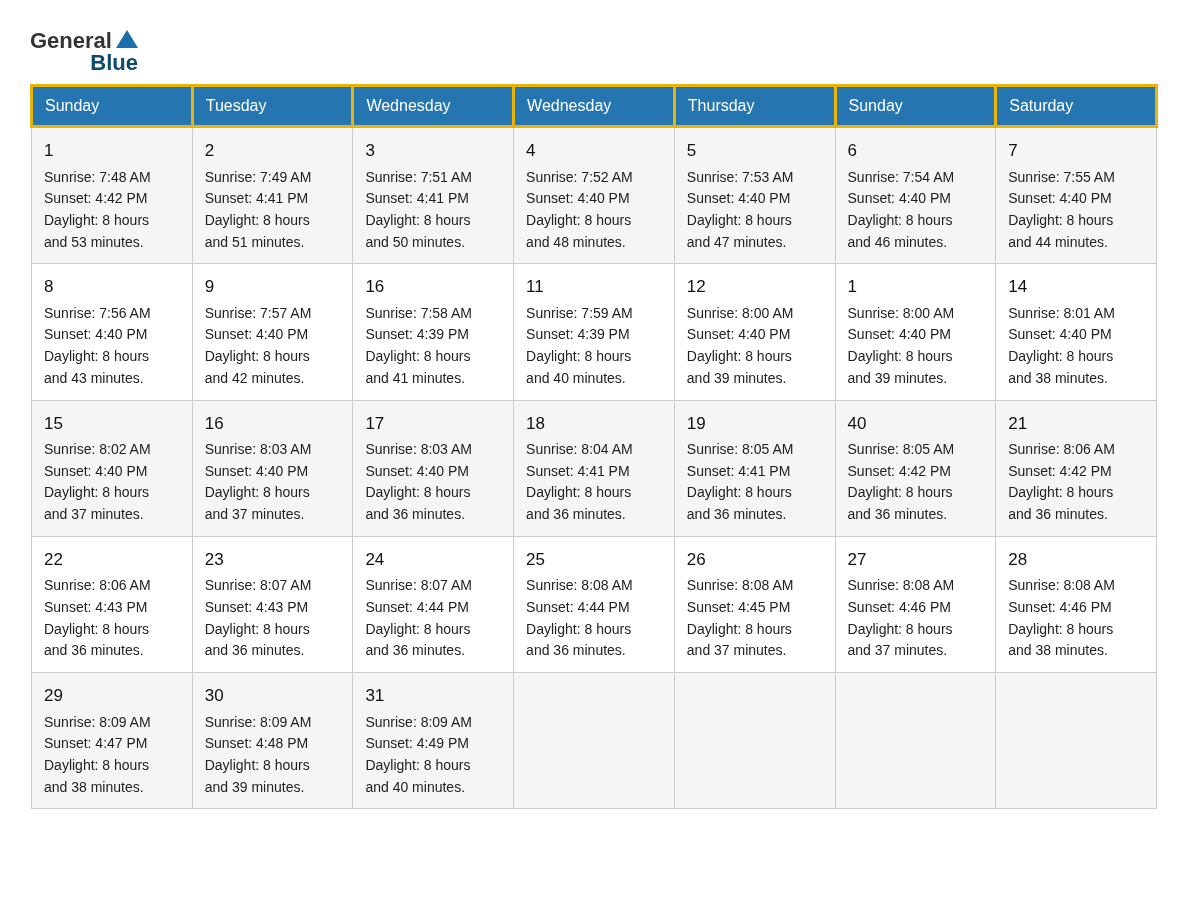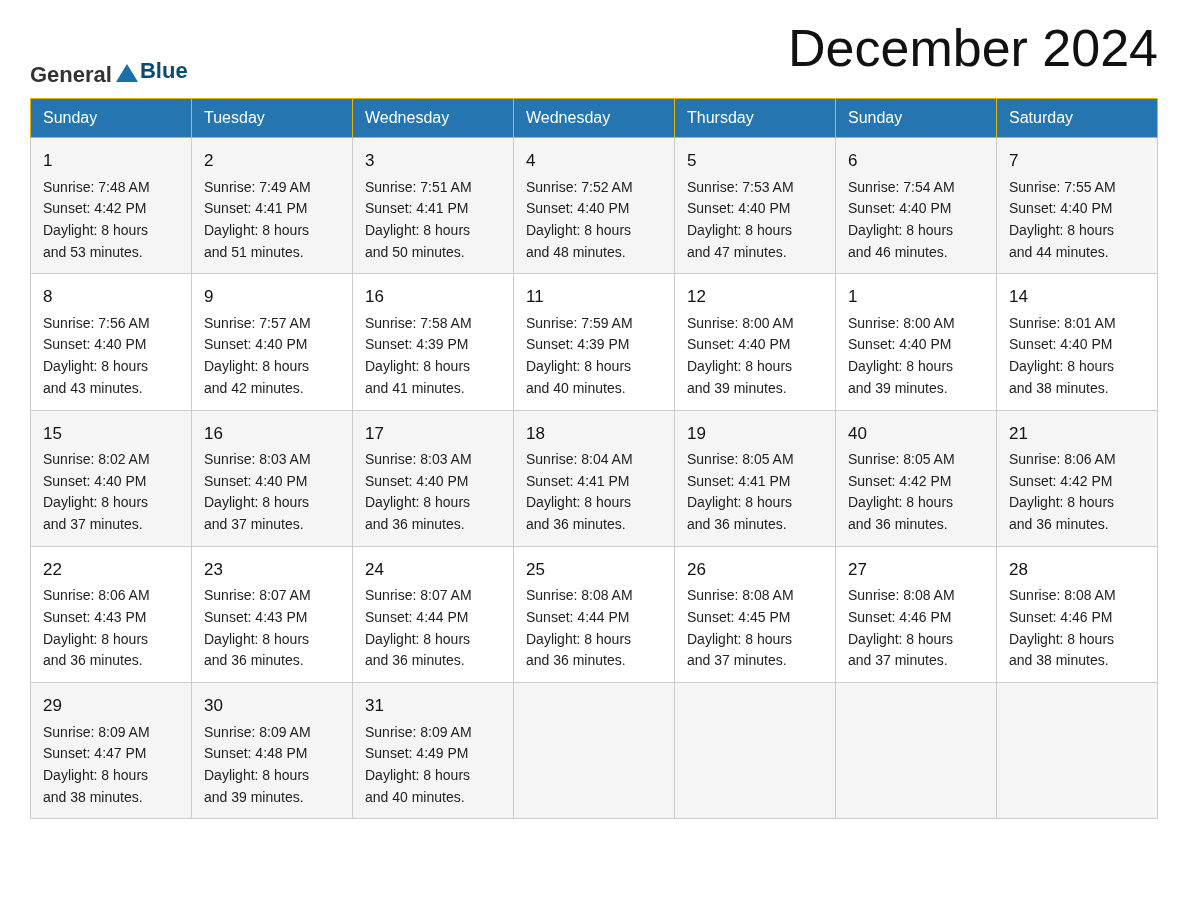--- a/index.html
+++ b/index.html
@@ -29,23 +29,22 @@
       line-height: 1;
     }
     .logo-text-blue {
       font-size: 22px;
       font-weight: bold;
       color: #0c4a6e;
       line-height: 1;
     }
     .logo-icon {
       display: flex;
-      flex-direction: row;
-      align-items: flex-start;
-      margin-top: 34px;
+      flex-direction: column;
+      align-items: flex-end;
     }
     .logo-name-row {
       display: flex;
       align-items: center;
     }
     .title-section {
       text-align: right;
     }
     .month-title {
       font-size: 52px;
@@ -63,21 +62,21 @@
       border-collapse: collapse;
       margin-top: 10px;
     }
     thead tr th {
       background-color: #2475b0;
       color: #ffffff;
       font-size: 16px;
       font-weight: normal;
       padding: 10px 12px;
       text-align: left;
-      border: 1px solid #eab308;
+      border: 3px solid #eab308;
     }
     tbody tr td {
       vertical-align: top;
       padding: 10px 12px;
       border: 1px solid #ccc;
       font-size: 13.5px;
       line-height: 1.5;
       width: 14.28%;
       color: #222;
       background: #fff;
@@ -122,21 +121,20 @@
         <div style="position:relative; display:inline-block; margin-left:4px;">
           <svg width="22" height="22" viewBox="0 0 22 22">
             <polygon points="11,2 22,20 0,20" fill="#1a6fad"></polygon>
           </svg>
         </div>
       </div>
       <span class="logo-text-blue" style="margin-top:-2px; margin-left:2px;">Blue</span>
     </div>
   </div>
   <div class="title-section">
-    <div class="month-title">December 2024</div>
   </div>
 </div>
 
 <table>
   <thead>
     <tr>
       <th><span>Sunday</span></th>
       <th><span>Tuesday</span></th>
       <th><span>Wednesday</span></th>
       <th><span>Wednesday</span></th>

